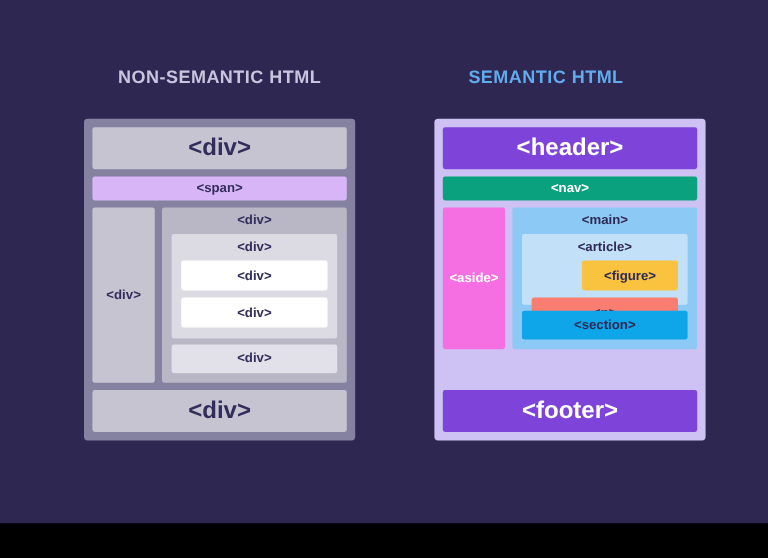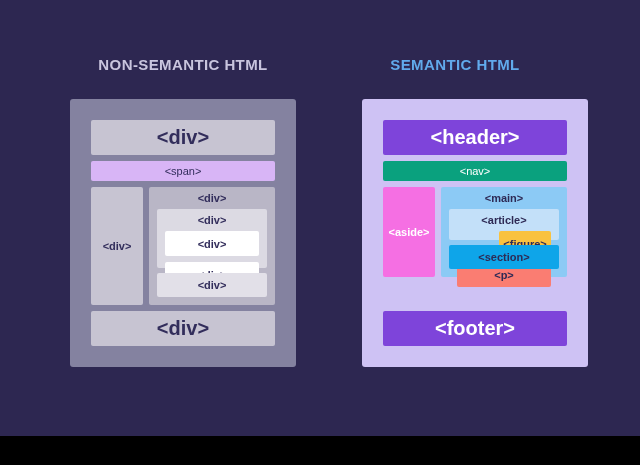--- a/index.html
+++ b/index.html
@@ -8,34 +8,34 @@
     font-family:"Liberation Sans", sans-serif;
   }
   .title {
     position:absolute; top:56px; width:226px; text-align:center;
     font-size:15px; font-weight:bold; letter-spacing:0.4px;
   }
   .title-left  { left:70px; }
   .title-right { left:342px; }
   .container {
     position:absolute; top:99px; width:226px; height:268px;
-    box-sizing:border-box; padding:21px; border-radius:3px;
+    box-sizing:border-box; padding:7px; border-radius:3px;
     display:flex; flex-direction:column; gap:6px;
   }
   .container-left  { left:70px; }
   .container-right { left:362px; }
   .bar-lg {
     height:35px; flex:0 0 auto; border-radius:2px;
     display:flex; align-items:center; justify-content:center;
     font-size:20px; font-weight:bold;
   }
   .bar-sm {
     height:20px; flex:0 0 auto; border-radius:2px;
     display:flex; align-items:center; justify-content:center;
-    font-size:11px; font-weight:normal;
+    font-size:11px; font-weight:bold;
   }
   .middle { flex:1; display:flex; gap:6px; min-height:0; }
   .side-col {
     width:52px; flex:0 0 auto; border-radius:2px;
     display:flex; align-items:center; justify-content:center;
     font-size:11px; font-weight:bold;
   }
   .content-col {
     flex:1; border-radius:2px; box-sizing:border-box;
     padding:4px 8px 8px; display:flex; flex-direction:column; min-width:0;

